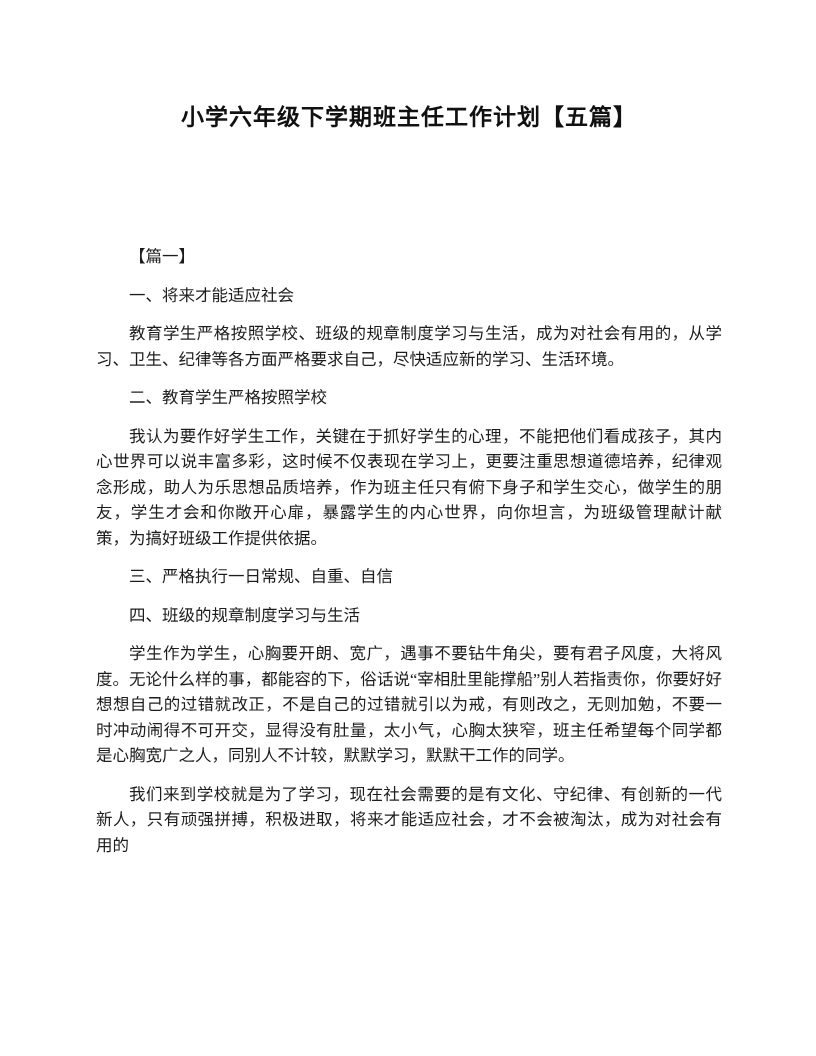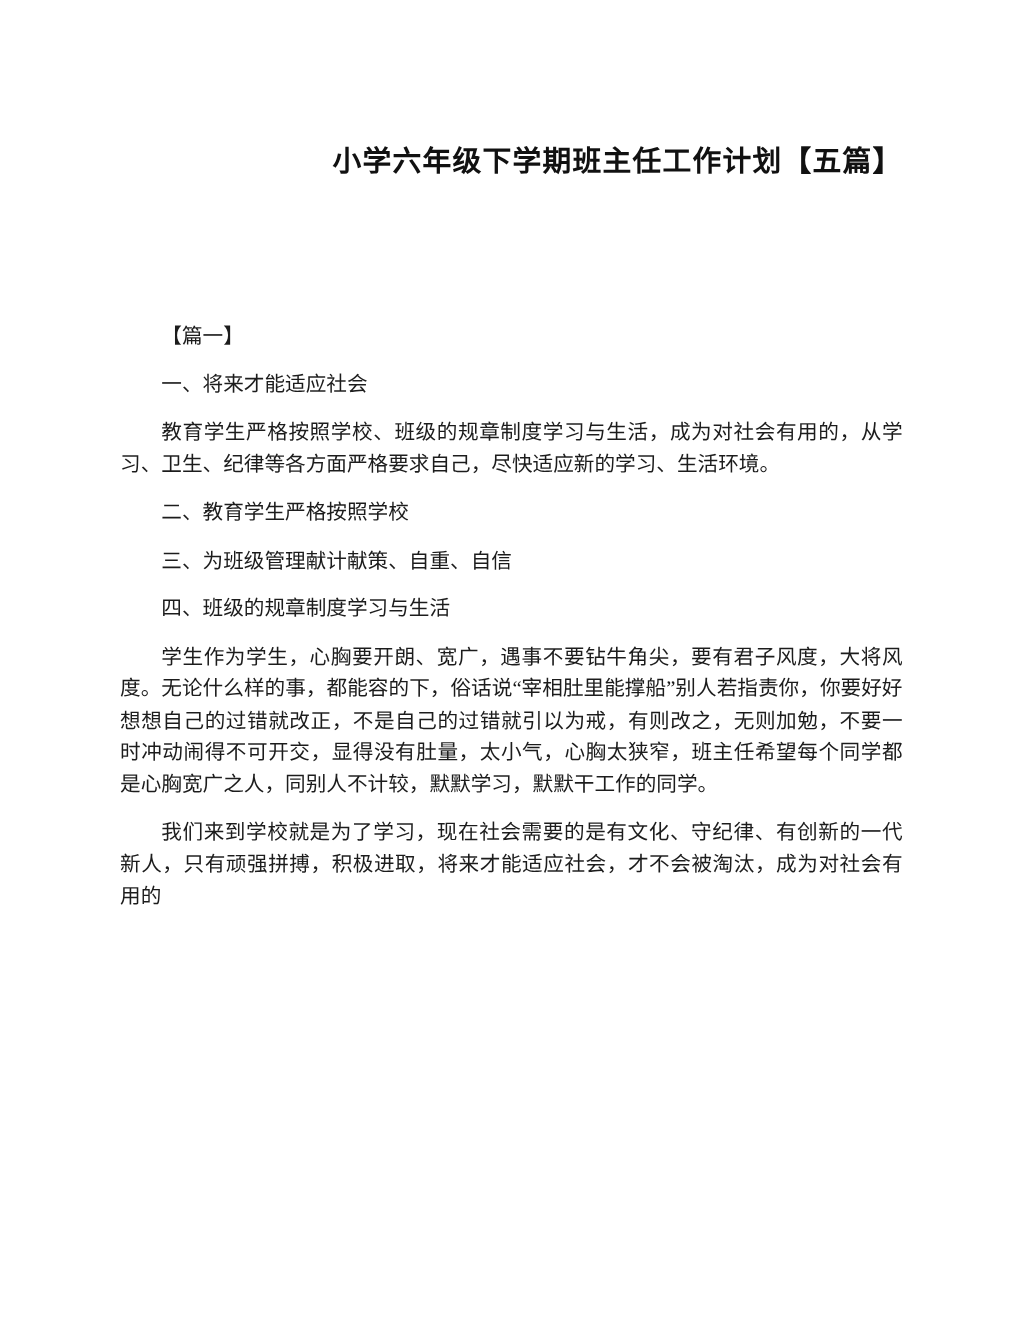--- a/index.html
+++ b/index.html
@@ -15,23 +15,23 @@
     background: #ffffff;
     box-sizing: border-box;
     padding: 98px 94px 0 96px;
     overflow: hidden;
     font-family: "Liberation Serif", "DejaVu Serif", serif;
     color: #1c1c1c;
   }
   .doc-title {
     font-size: 23px;
     font-weight: bold;
-    text-align: right;
+    text-align: center;
     letter-spacing: 1px;
-    margin: 12px 0 112px 0;
+    margin: 0 0 112px 0;
     color: #111111;
   }
   .doc-body {
     font-size: 16.5px;
     line-height: 25.5px;
     text-align: justify;
   }
   .block {
     margin: 0 0 13px 0;
     text-indent: 2em;
@@ -48,22 +48,23 @@
 
   <div class="doc-body">
     <p class="block part-label">【篇一】</p>
 
     <p class="block section-heading">一、将来才能适应社会</p>
 
     <p class="block paragraph">教育学生严格按照学校、班级的规章制度学习与生活，成为对社会有用的，从学习、卫生、纪律等各方面严格要求自己，尽快适应新的学习、生活环境。</p>
 
     <p class="block section-heading">二、教育学生严格按照学校</p>
 
+    <p class="block paragraph">我认为要作好学生工作，关键在于抓好学生的心理，不能把他们看成孩子，其内心世界可以说丰富多彩，这时候不仅表现在学习上，更要注重思想道德培养，纪律观念形成，助人为乐思想品质培养，作为班主任只有俯下身子和学生交心，做学生的朋友，学生才会和你敞开心扉，暴露学生的内心世界，向你坦言，为班级管理献计献策，为搞好班级工作提供依据。</p>
 
-    <p class="block section-heading">三、为班级管理献计献策、自重、自信</p>
+    <p class="block section-heading">三、严格执行一日常规、自重、自信</p>
 
 
     <p class="block section-heading">四、班级的规章制度学习与生活</p>
 
     <p class="block paragraph">学生作为学生，心胸要开朗、宽广，遇事不要钻牛角尖，要有君子风度，大将风度。无论什么样的事，都能容的下，俗话说“宰相肚里能撑船”别人若指责你，你要好好想想自己的过错就改正，不是自己的过错就引以为戒，有则改之，无则加勉，不要一时冲动闹得不可开交，显得没有肚量，太小气，心胸太狭窄，班主任希望每个同学都是心胸宽广之人，同别人不计较，默默学习，默默干工作的同学。</p>
 
 
     <p class="block paragraph">我们来到学校就是为了学习，现在社会需要的是有文化、守纪律、有创新的一代新人，只有顽强拼搏，积极进取，将来才能适应社会，才不会被淘汰，成为对社会有用的</p>
   </div>
 </div>

